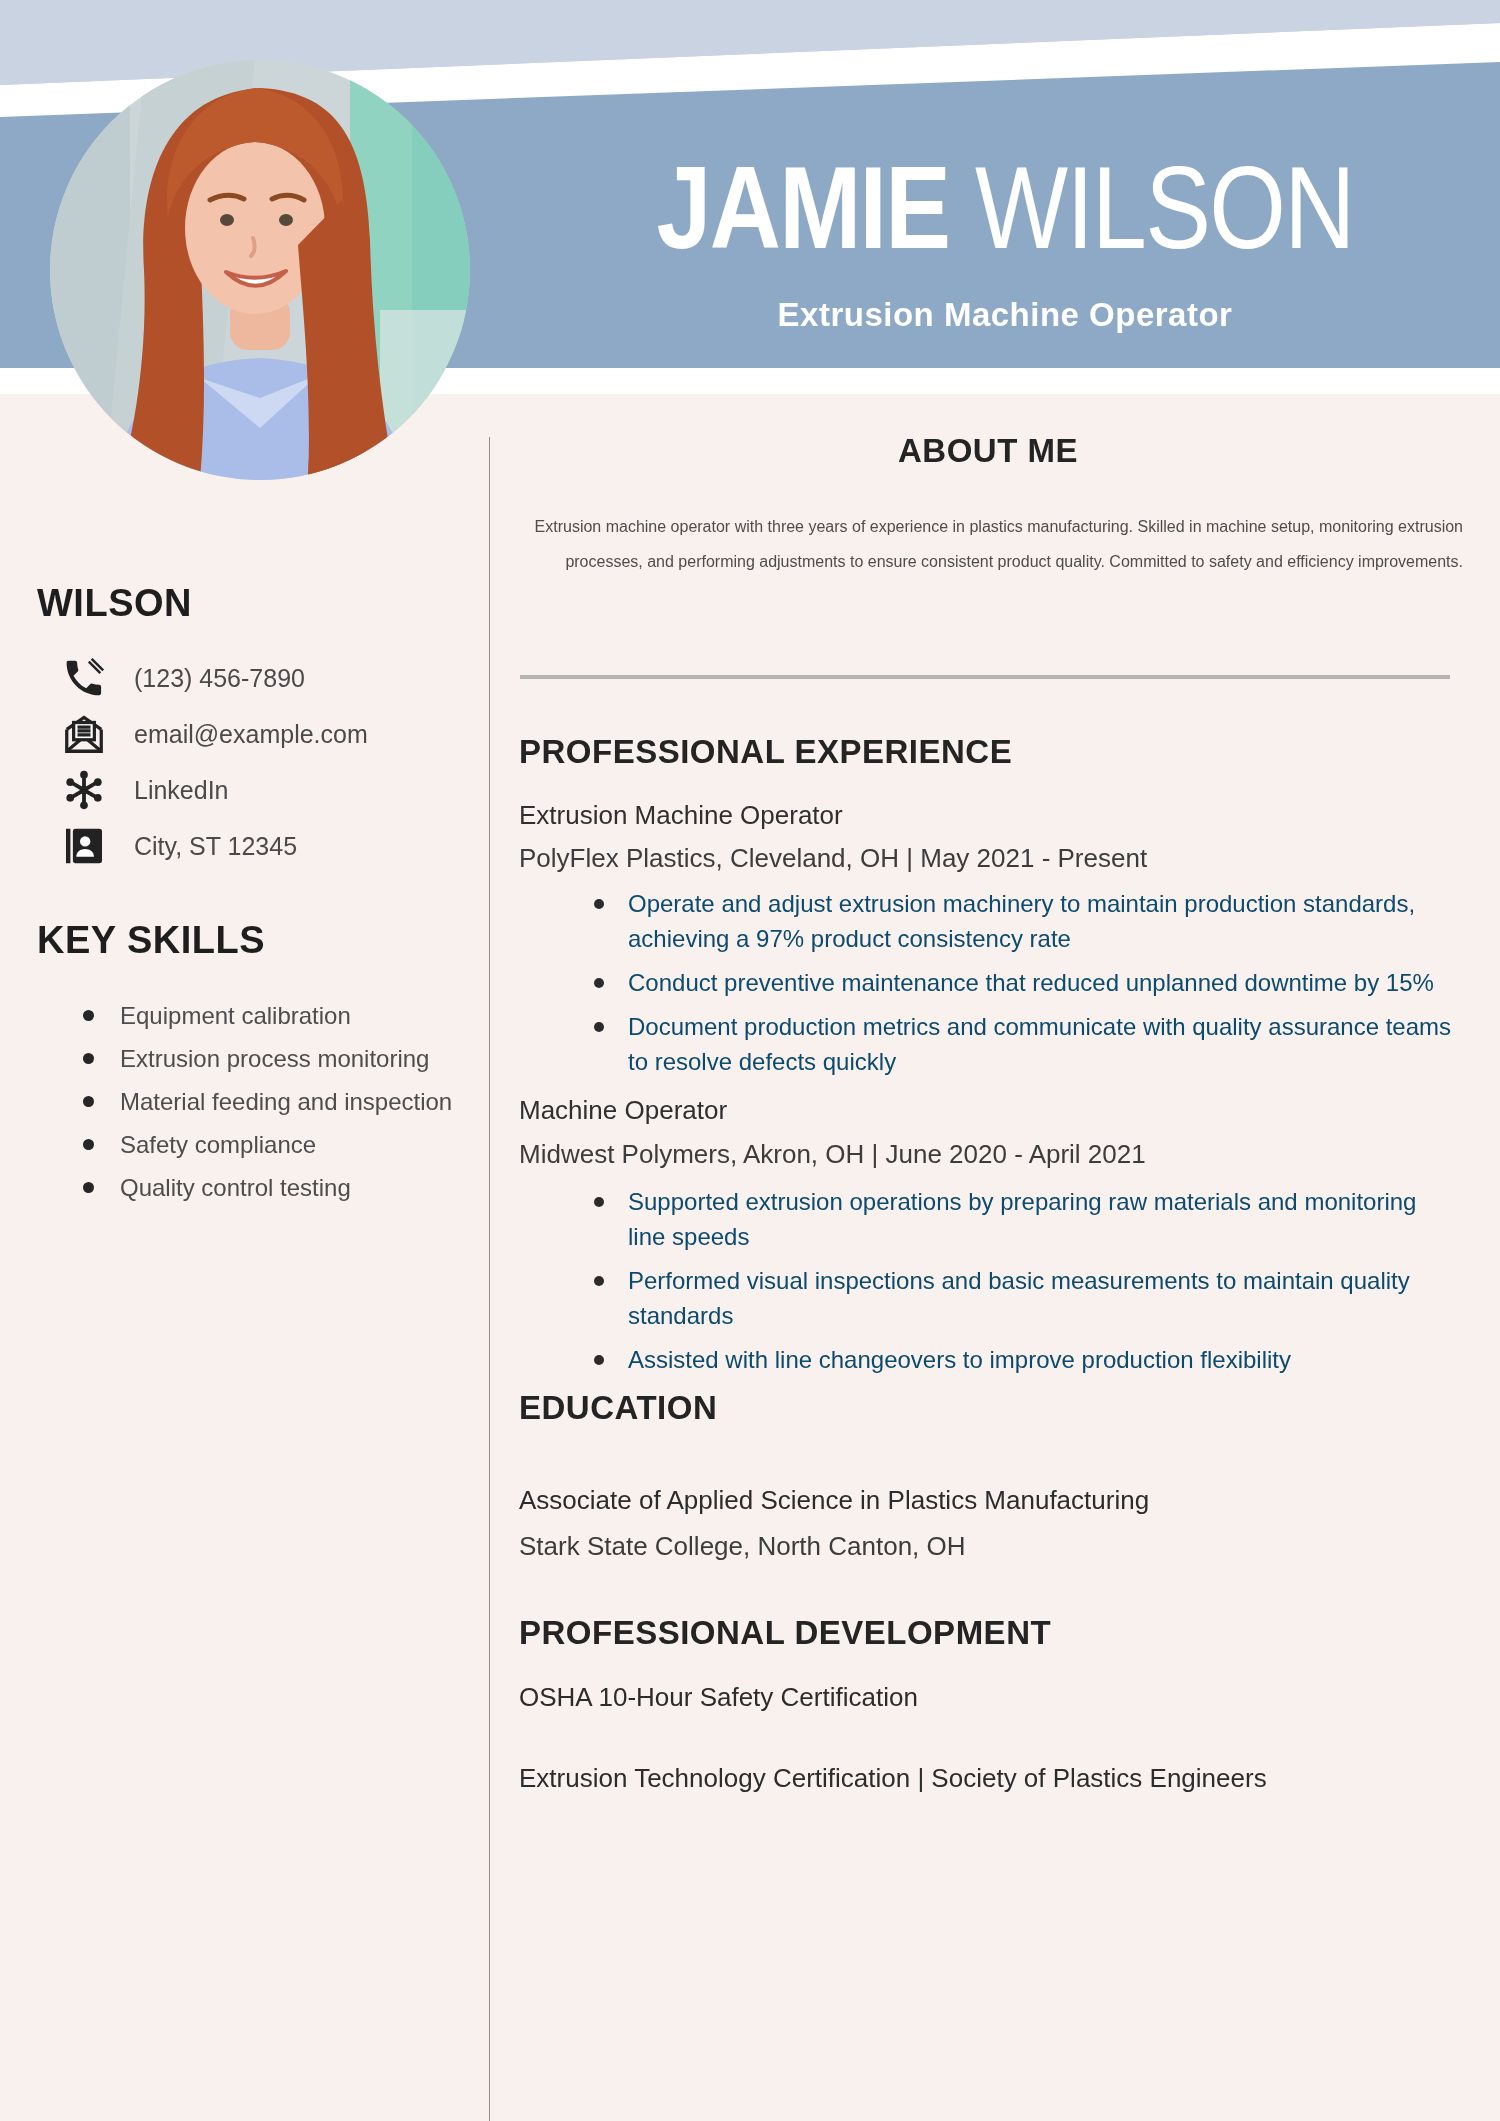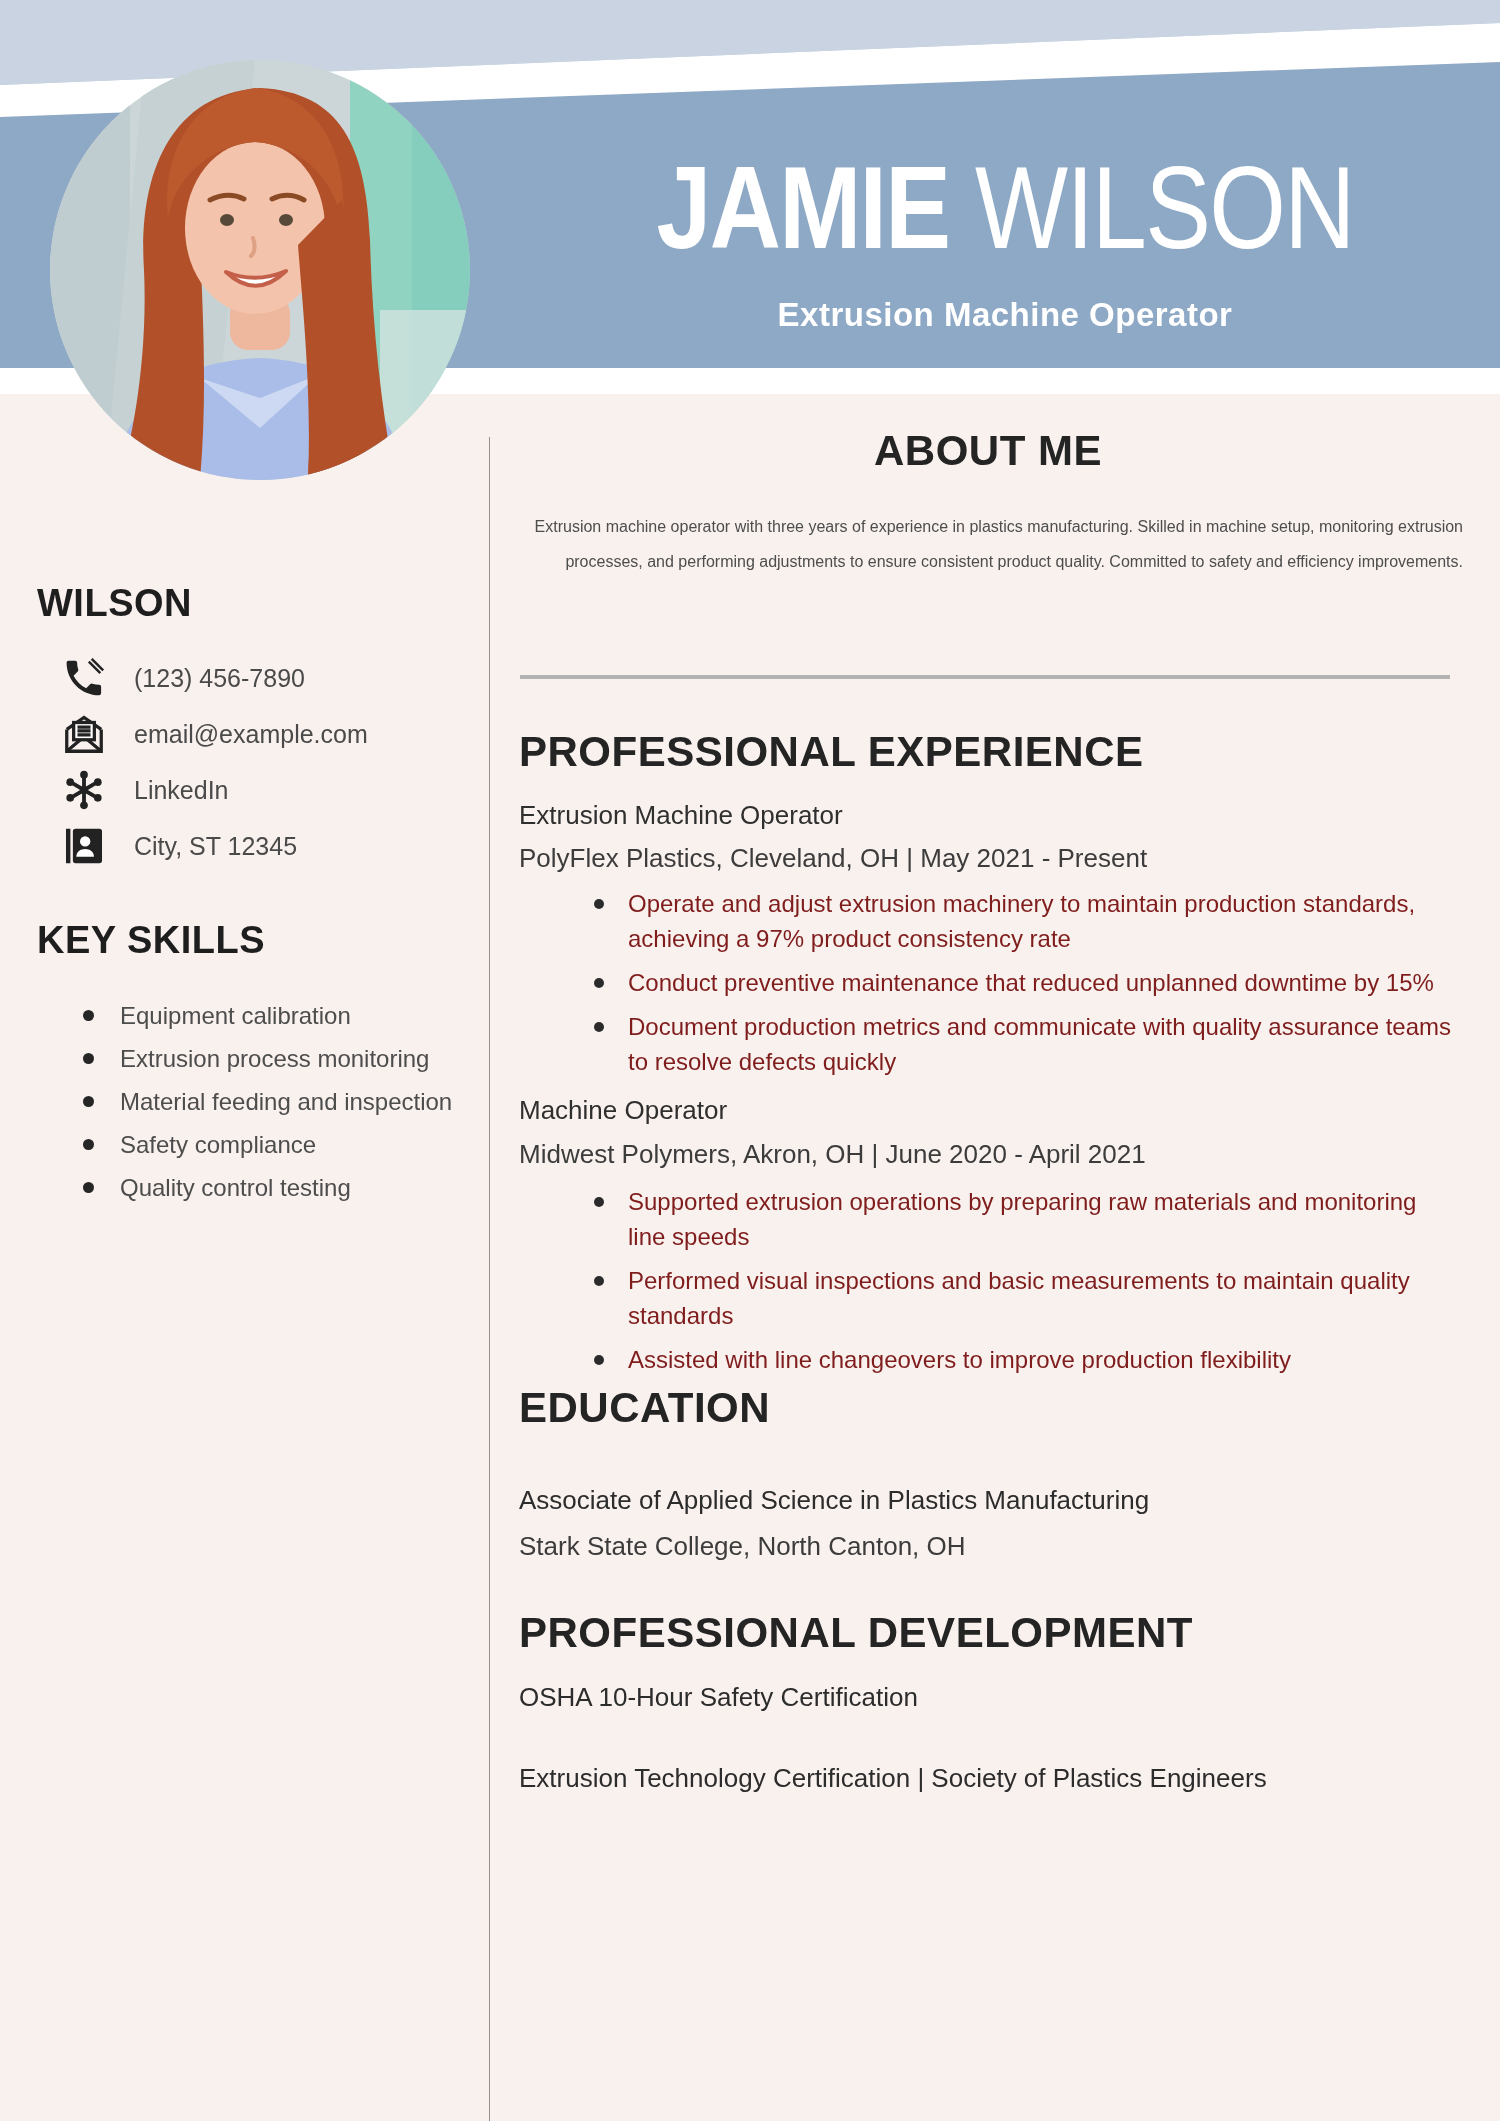--- a/index.html
+++ b/index.html
@@ -33,33 +33,33 @@
   .contact-list{position:absolute;left:60px;top:650px;width:400px;}
   .contact-row{display:flex;align-items:center;height:56px;}
   .contact-icon{width:48px;height:46px;flex:0 0 48px;display:flex;align-items:center;justify-content:center;}
   .contact-icon svg{width:46px;height:46px;}
   .contact-text{margin-left:26px;font-size:25px;color:#4a4a4a;}
   .skills-list{position:absolute;left:62px;top:982px;margin:12px;padding:0;list-style:none;width:400px;}
   .skills-list li{position:relative;padding-left:46px;line-height:43px;font-size:24px;color:#4d4d4d;}
   .skills-list li::before{content:"";position:absolute;left:9px;top:16px;width:11px;height:11px;border-radius:50%;background:#262626;}
 
   
-  .m-heading{position:absolute;left:519px;font-size:42px;font-weight:700;color:#242424;letter-spacing:.5px;line-height:44px;}
+  .m-heading{position:absolute;left:519px;font-size:33px;font-weight:700;color:#242424;letter-spacing:.5px;line-height:44px;}
   .about-heading{left:513px;width:950px;text-align:center;top:429px;}
   .about-text{position:absolute;left:513px;top:509px;width:950px;text-align:right;font-size:16px;line-height:35px;color:#4d4d4d;}
   .h-divider{position:absolute;left:520px;top:675px;width:930px;height:4px;background:#b3b3b3;}
   .pe-heading{top:730px;}
   .edu-heading{top:1386px;}
   .pd-heading{top:1611px;}
   .job-title{position:absolute;left:519px;font-size:26px;line-height:34px;color:#2f2f2f;}
   .job-meta{position:absolute;left:519px;font-size:26px;line-height:34px;color:#3c3c3c;}
   .jt1{top:798px;} .jm1{top:841px;}
   .jt2{top:1093px;} .jm2{top:1137px;}
   .bullets{position:absolute;left:592px;width:862px;margin:0;padding:0;list-style:none;}
-  .bullets li{position:relative;padding-left:36px;font-size:24px;line-height:35px;color:#7f1d1d;margin-bottom:9px;}
+  .bullets li{position:relative;padding-left:36px;font-size:24px;line-height:35px;color:#0c4a6e;margin-bottom:9px;}
   .bullets li::before{content:"";position:absolute;left:2px;top:13px;width:10px;height:10px;border-radius:50%;background:#2b2b2b;}
   .b1{top:886px;} .b2{top:1184px;}
   .edu-degree{position:absolute;left:519px;top:1483px;font-size:26px;line-height:34px;color:#2c2c2c;}
   .edu-school{position:absolute;left:519px;top:1529px;font-size:26px;line-height:34px;color:#3c3c3c;}
   .pd-item1{position:absolute;left:519px;top:1680px;font-size:26px;line-height:34px;color:#2c2c2c;}
   .pd-item2{position:absolute;left:519px;top:1761px;font-size:26px;line-height:34px;color:#2c2c2c;}
 </style>
 </head>
 <body>
 

